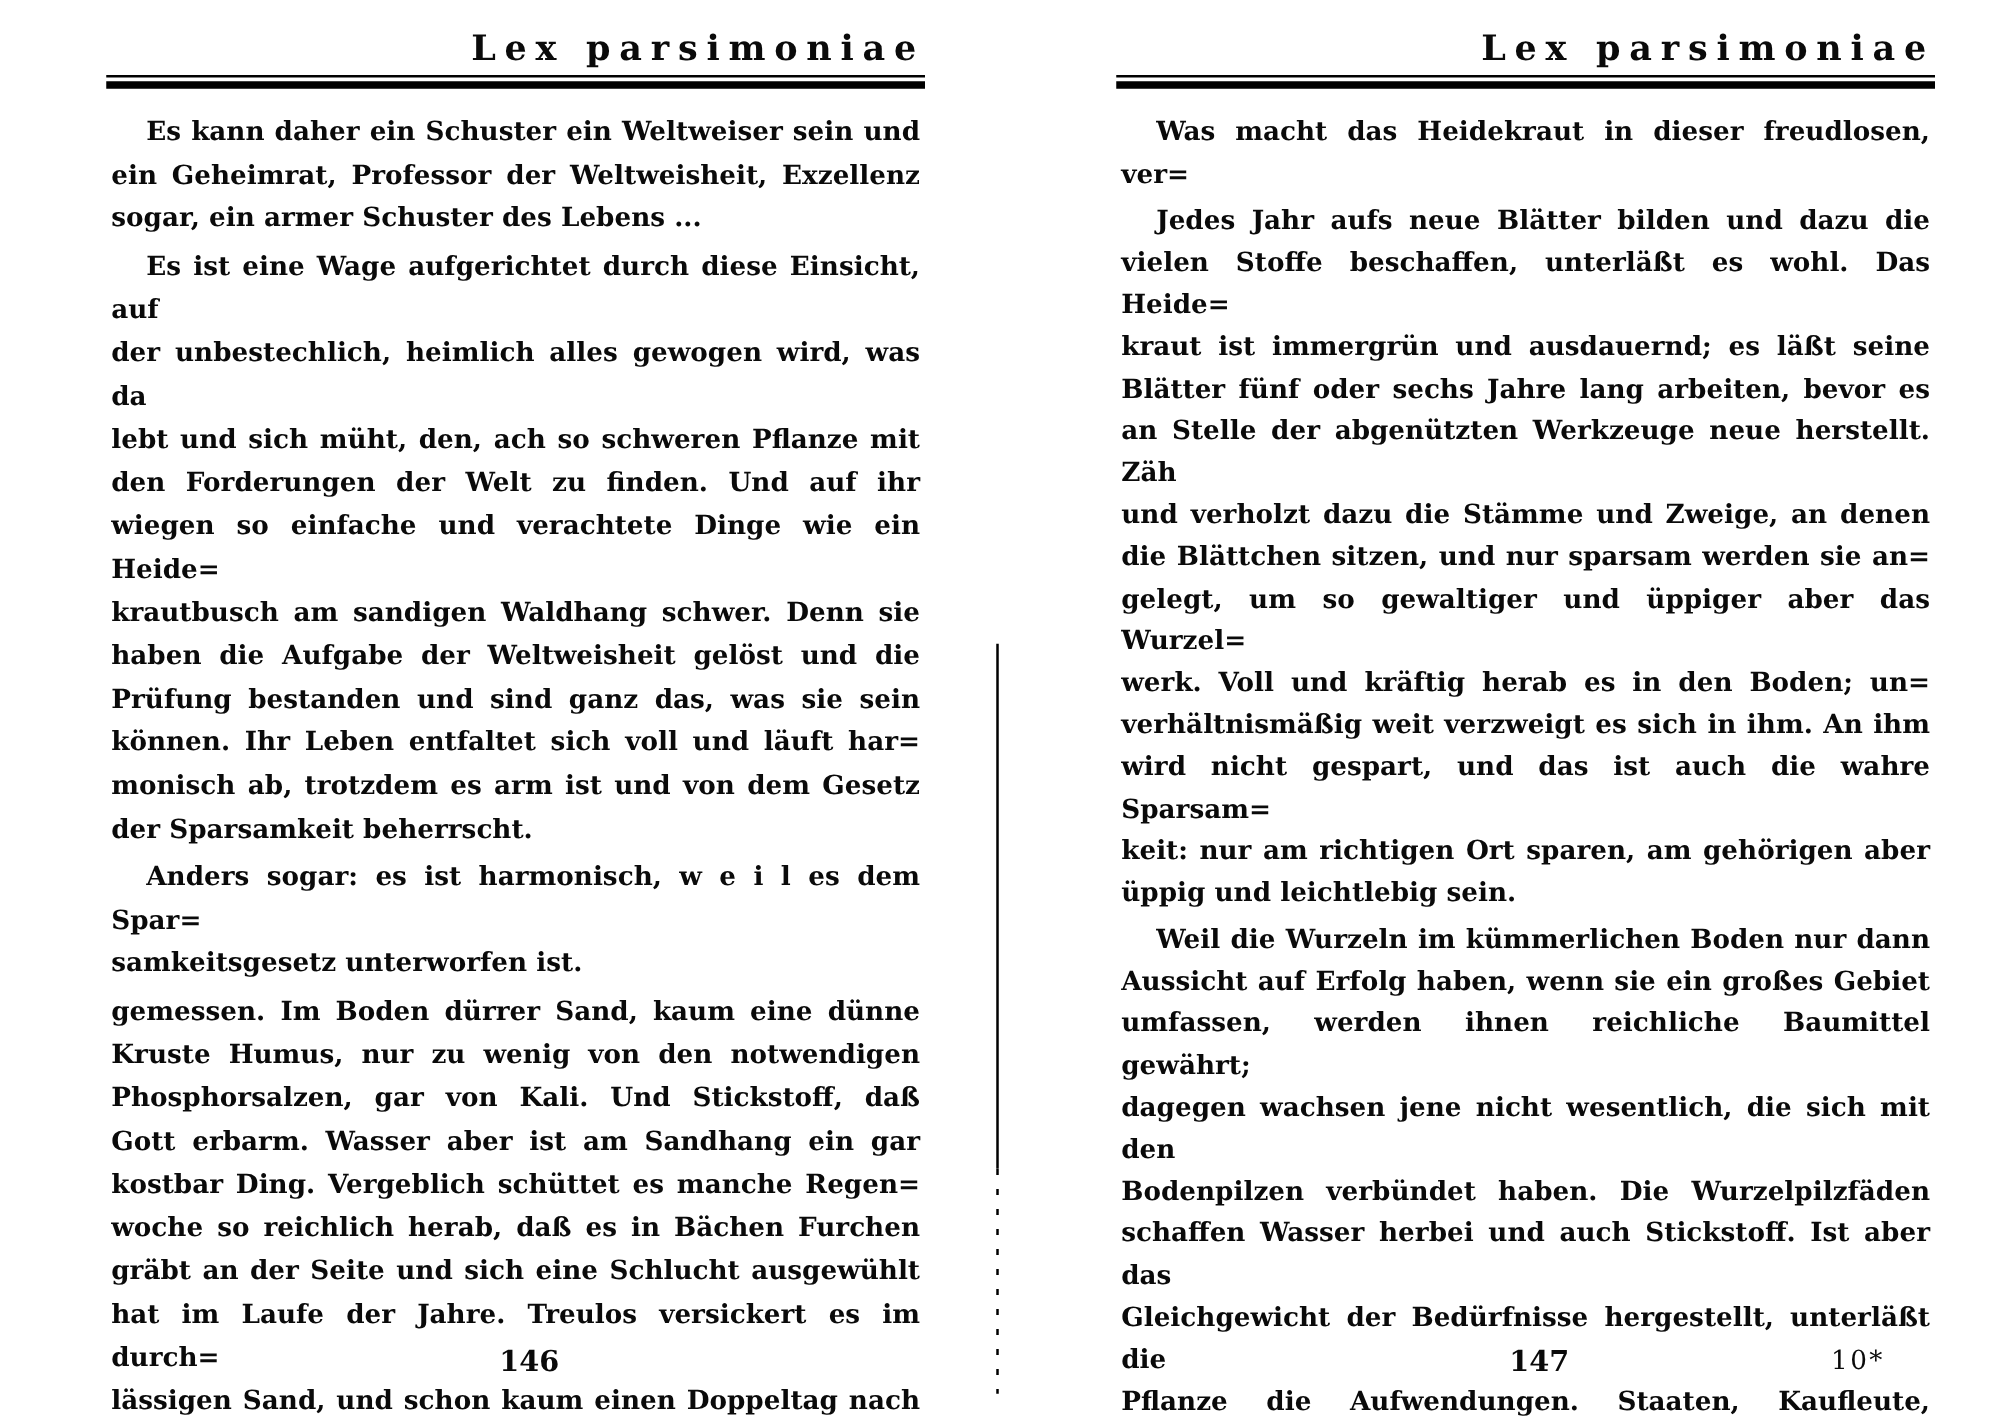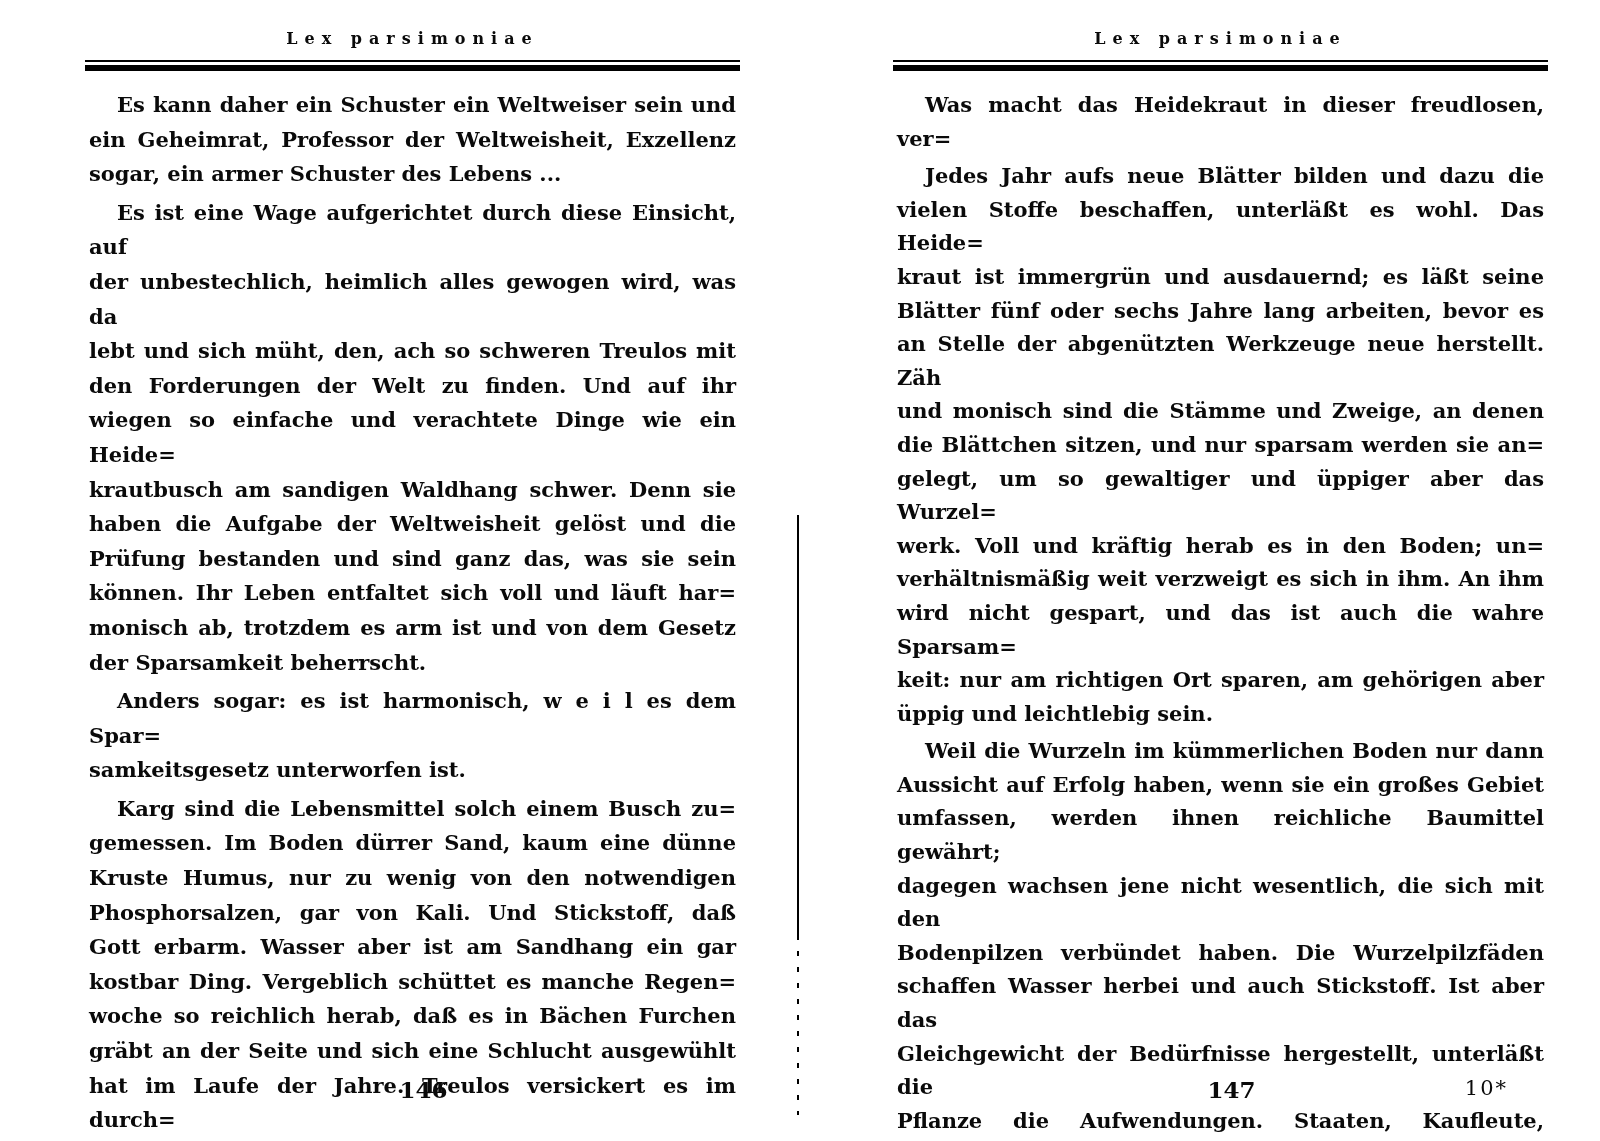--- a/index.html
+++ b/index.html
@@ -19,23 +19,23 @@
   .page {
     position: absolute;
     top: 0;
     height: 1141px;
   }
   .page-left  { left: 85px;  width: 655px; }
   .page-right { left: 893px; width: 655px; }
 
   .running-head {
     margin-top: 26px;
-    text-align: center;
+    text-align: right;
     font-family: "DejaVu Serif", serif;
-    font-size: 16px;
+    font-size: 28px;
     line-height: 26px;
     font-weight: bold;
     letter-spacing: 7px;
   }
   .head-rule {
     margin-top: 8px;
     height: 3px;
     border-top: 2px solid #000;
     border-bottom: 6px solid #000;
   }
@@ -109,36 +109,35 @@
   <div class="head-rule"></div>
   <div class="text-block">
       <div class="paragraph">
         <div class="line first">Es kann daher ein Schuster ein Weltweiser sein und</div>
         <div class="line">ein Geheimrat, Professor der Weltweisheit, Exzellenz</div>
         <div class="line last">sogar, ein armer Schuster des Lebens ...</div>
       </div>
       <div class="paragraph">
         <div class="line first">Es ist eine Wage aufgerichtet durch diese Einsicht, auf</div>
         <div class="line">der unbestechlich, heimlich alles gewogen wird, was da</div>
-        <div class="line">lebt und sich müht, den, ach so schweren Treulos mit</div>
+        <div class="line">lebt und sich müht, den, ach so schweren Pflanze mit</div>
         <div class="line">den Forderungen der Welt zu finden. Und auf ihr</div>
         <div class="line">wiegen so einfache und verachtete Dinge wie ein Heide=</div>
         <div class="line">krautbusch am sandigen Waldhang schwer. Denn sie</div>
         <div class="line">haben die Aufgabe der Weltweisheit gelöst und die</div>
         <div class="line">Prüfung bestanden und sind ganz das, was sie sein</div>
         <div class="line">können. Ihr Leben entfaltet sich voll und läuft har=</div>
         <div class="line">monisch ab, trotzdem es arm ist und von dem Gesetz</div>
         <div class="line last">der Sparsamkeit beherrscht.</div>
       </div>
       <div class="paragraph">
         <div class="line first">Anders sogar: es ist harmonisch, w e i l es dem Spar=</div>
         <div class="line last">samkeitsgesetz unterworfen ist.</div>
       </div>
       <div class="paragraph">
-        <div class="line first">Karg sind die Lebensmittel solch einem Busch zu=</div>
         <div class="line">gemessen. Im Boden dürrer Sand, kaum eine dünne</div>
         <div class="line">Kruste Humus, nur zu wenig von den notwendigen</div>
         <div class="line">Phosphorsalzen, gar von Kali. Und Stickstoff, daß</div>
         <div class="line">Gott erbarm. Wasser aber ist am Sandhang ein gar</div>
         <div class="line">kostbar Ding. Vergeblich schüttet es manche Regen=</div>
         <div class="line">woche so reichlich herab, daß es in Bächen Furchen</div>
         <div class="line">gräbt an der Seite und sich eine Schlucht ausgewühlt</div>
         <div class="line">hat im Laufe der Jahre. Treulos versickert es im durch=</div>
         <div class="line">lässigen Sand, und schon kaum einen Doppeltag nach</div>
       </div>
@@ -154,21 +153,21 @@
   <div class="text-block">
       <div class="paragraph">
         <div class="line first">Was macht das Heidekraut in dieser freudlosen, ver=</div>
       </div>
       <div class="paragraph">
         <div class="line first">Jedes Jahr aufs neue Blätter bilden und dazu die</div>
         <div class="line">vielen Stoffe beschaffen, unterläßt es wohl. Das Heide=</div>
         <div class="line">kraut ist immergrün und ausdauernd; es läßt seine</div>
         <div class="line">Blätter fünf oder sechs Jahre lang arbeiten, bevor es</div>
         <div class="line">an Stelle der abgenützten Werkzeuge neue herstellt. Zäh</div>
-        <div class="line">und monisch sind die Stämme und Zweige, an denen</div>
+        <div class="line">und verholzt dazu die Stämme und Zweige, an denen</div>
         <div class="line">die Blättchen sitzen, und nur sparsam werden sie an=</div>
         <div class="line">gelegt, um so gewaltiger und üppiger aber das Wurzel=</div>
         <div class="line">werk. Voll und kräftig herab es in den Boden; un=</div>
         <div class="line">verhältnismäßig weit verzweigt es sich in ihm. An ihm</div>
         <div class="line">wird nicht gespart, und das ist auch die wahre Sparsam=</div>
         <div class="line">keit: nur am richtigen Ort sparen, am gehörigen aber</div>
         <div class="line last">üppig und leichtlebig sein.</div>
       </div>
       <div class="paragraph">
         <div class="line first">Weil die Wurzeln im kümmerlichen Boden nur dann</div>

